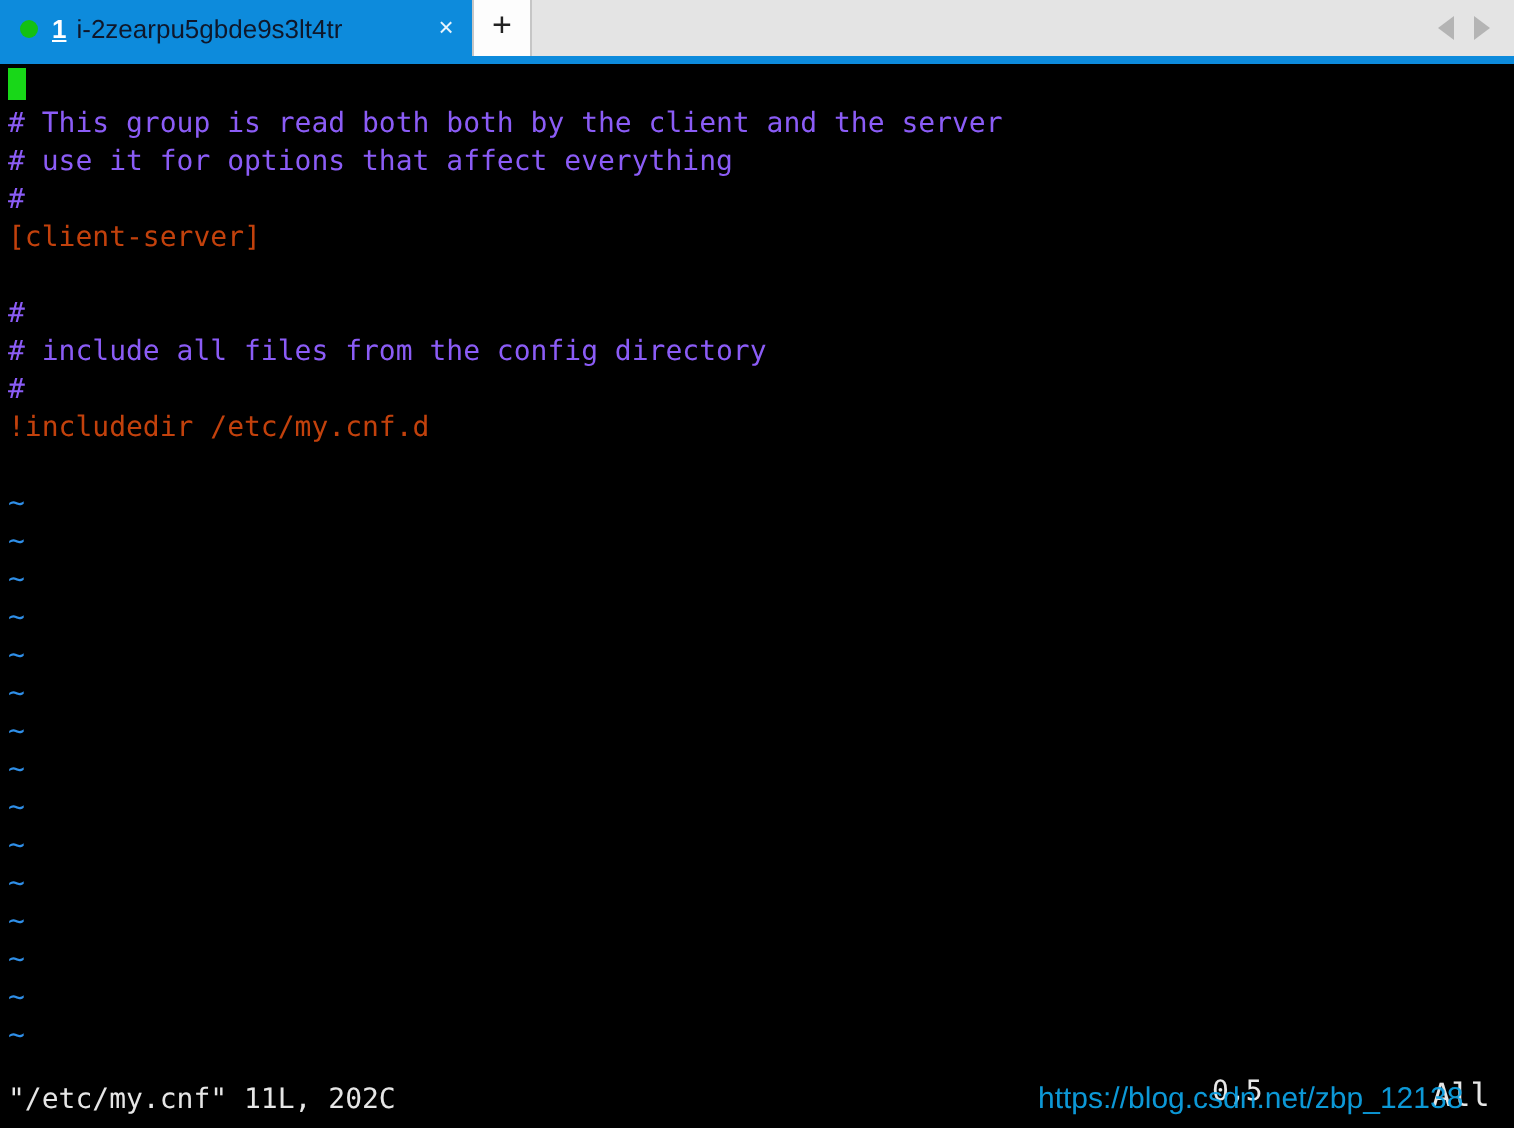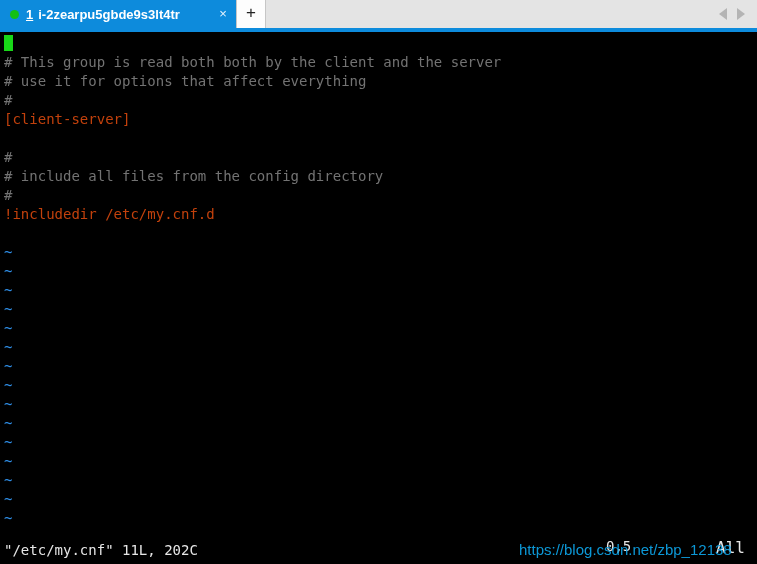--- a/index.html
+++ b/index.html
@@ -43,23 +43,23 @@
     flex: 0 0 auto;
   }
   .tab-index {
     color: #ffffff;
     font-size: 13px;
     font-weight: bold;
     text-decoration: underline;
     margin-right: 5px;
   }
   .tab-title {
-    color: #ffffff;
+    color: #0f172a;
     font-size: 13px;
-    font-weight: bold;
+    font-weight: normal;
     white-space: nowrap;
     flex: 1 1 auto;
   }
   .tab-close {
     color: #e8f4fd;
     font-size: 13px;
     width: 26px;
     text-align: center;
     line-height: 28px;
     flex: 0 0 auto;
@@ -130,21 +130,21 @@
     white-space: pre;
   }
   .row { height: 19px; }
   .cursor-block {
     display: inline-block;
     width: 9px;
     height: 16px;
     background: #18d718;
     vertical-align: -3px;
   }
-  .c-comment { color: #737373; text-align: center; }
+  .c-comment { color: #8b5cf6; text-align: center; }
   .c-text    { color: #c2410c; }
   .c-tilde   { color: #2f8fe8; }
 
   
   .statusline {
     position: absolute;
     left: 0; bottom: 0;
     width: 757px;
     height: 24px;
     background: #000000;

